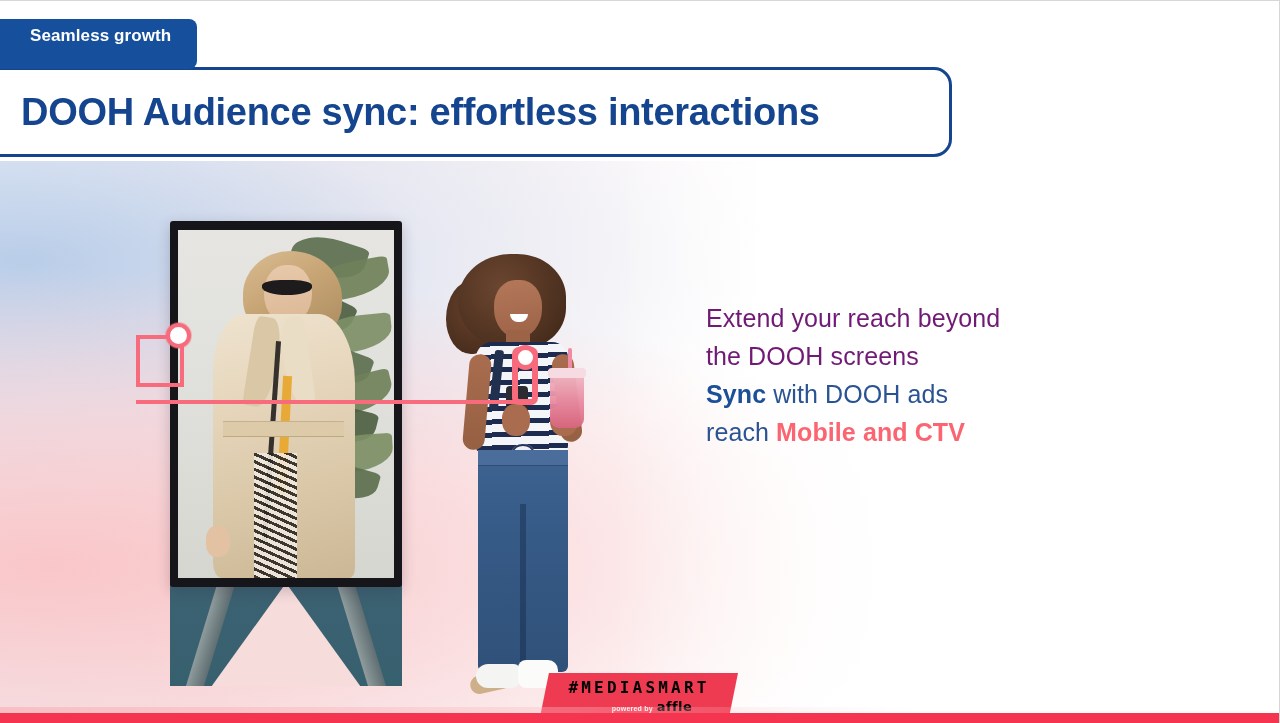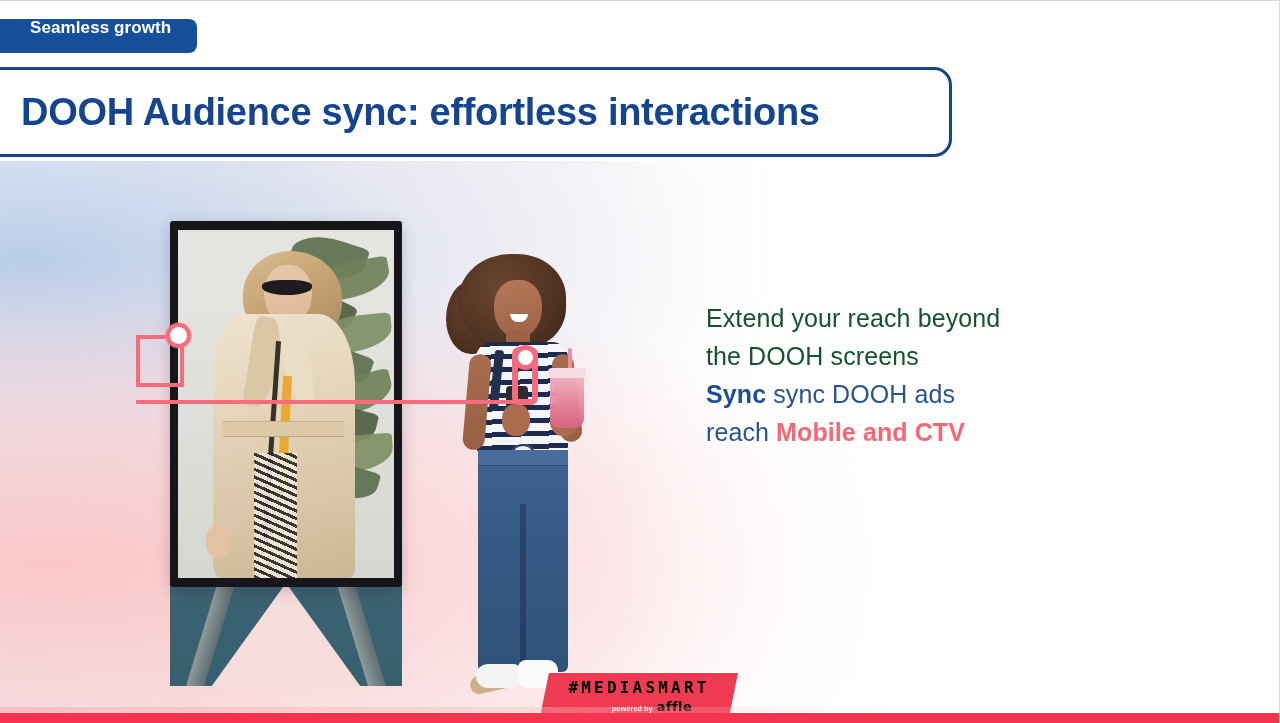--- a/index.html
+++ b/index.html
@@ -23,21 +23,21 @@
 
   
   .header-zone {
     position:absolute; left:0; top:0; width:1280px; height:160px;
     background:#ffffff;
     z-index:20;
   }
 
   .eyebrow-badge {
     position:absolute; left:0; top:18px;
-    height:34px;
+    height:50px;
     padding:0 26px 16px 30px;
     background:#16509c;
     border-radius:0 8px 8px 0;
     display:flex; align-items:center;
     color:#ffffff;
     font-size:17px;
     font-weight:bold;
     letter-spacing:0.1px;
     z-index:22;
   }
@@ -325,21 +325,21 @@
 
   
   .copy {
     position:absolute; left:706px; top:140px;
     width:420px;
     z-index:14;
   }
   .copy p { margin:0; }
 
   .copy-lead {
-    color:#14532d;
+    color:#701a75;
     font-size:25px;
     line-height:38px;
     font-weight:normal;
     letter-spacing:0.1px;
   }
   .copy-headline {
     margin-top:28px;
     color:#1b4f97;
     font-size:29px;
     line-height:38px;
@@ -474,21 +474,21 @@
       <div class="callout-dot-screen"></div>
       <div class="callout-dot-phone"></div>
     </div>
 
     <div class="copy">
       <p class="copy-lead">
         <span>Extend your reach beyond</span><br>
         <span>the DOOH screens</span>
       </p>
       <p class="copy-tail">
-        <span class="strong">Sync</span><span> sync DOOH ads</span><br>
+        <span class="strong">Sync</span><span> with DOOH ads</span><br>
         <span>reach </span><span class="accent">Mobile and CTV</span>
       </p>
     </div>
   </div>
 
   <div class="logo">
     <div class="logo-main">#MEDIASMART</div>
     <div class="logo-sub">
       <span class="logo-sub-pre">powered by</span>
       <span class="logo-sub-brand">affle</span>

